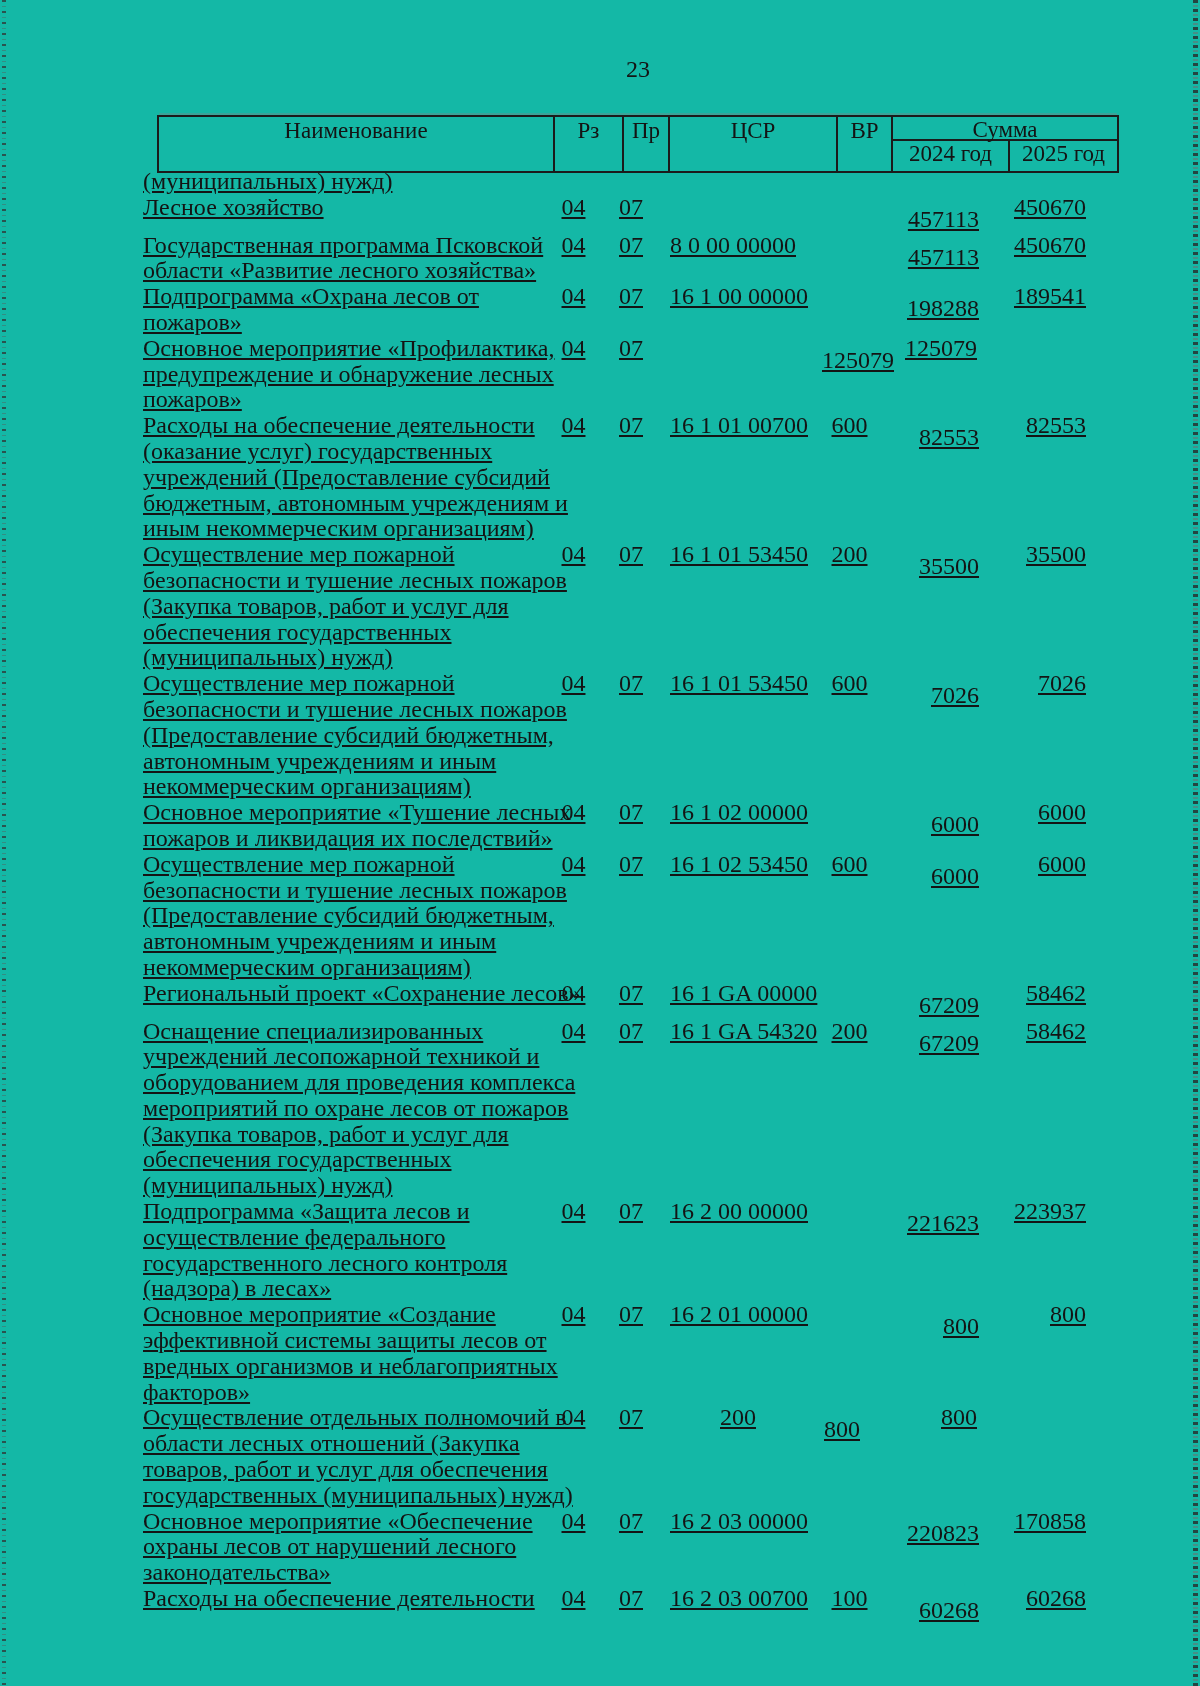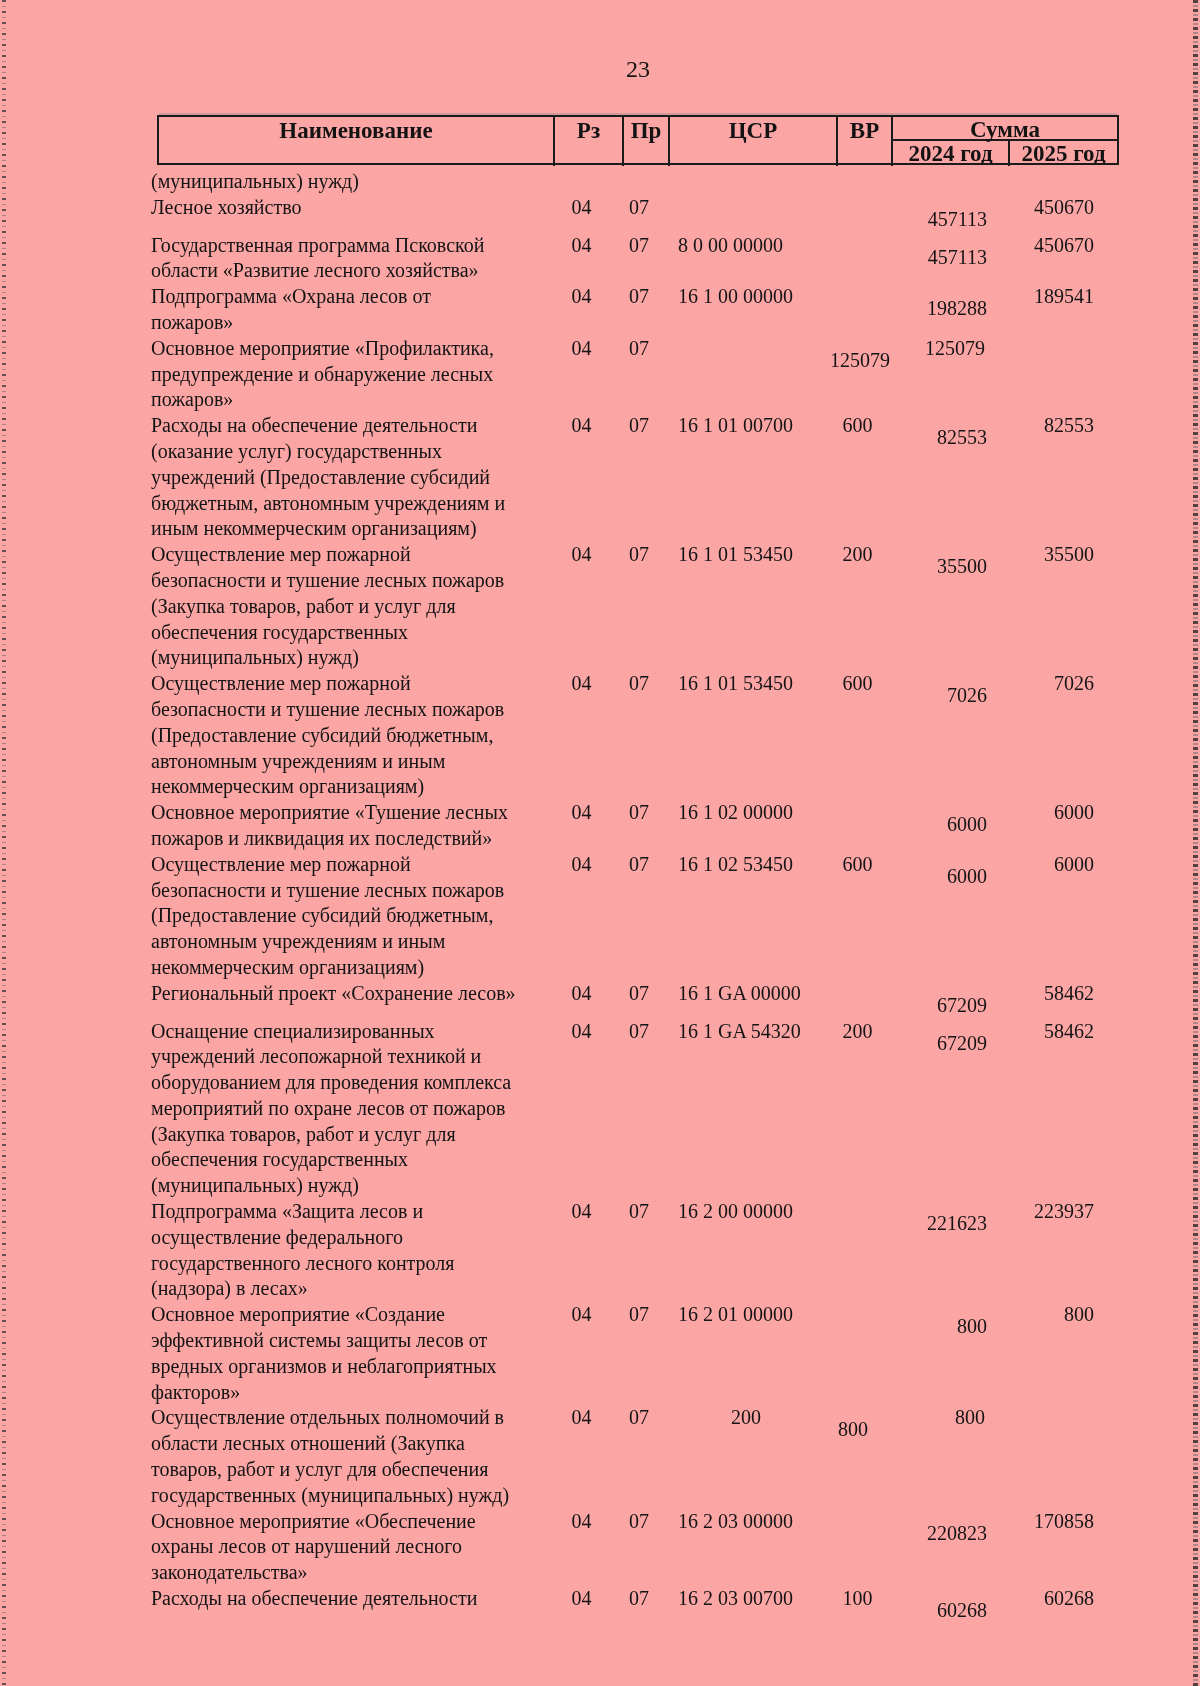--- a/index.html
+++ b/index.html
@@ -1,19 +1,19 @@
 <!DOCTYPE html>
 <html><head>
 <meta charset="utf-8">
 <style>
   html,body{margin:0;padding:0;background:#e8e8e8;}
   .page{
     position:relative;
     width:1200px;height:1686px;
-    background:#fca5a5;
+    background:#14b8a6;
     overflow:hidden;
     font-family:"Liberation Serif","DejaVu Serif",serif;
     color:#141414;
   }
   
   .scan-edge{position:absolute;top:0;bottom:0;pointer-events:none;}
   .scan-edge.left{
     left:2px;width:4px;
     background:repeating-linear-gradient(to bottom,
       rgba(50,50,50,.75) 0 2px, rgba(0,0,0,0) 2px 6px,
@@ -24,46 +24,46 @@
     background:repeating-linear-gradient(to bottom,
       rgba(40,40,40,.8) 0 3px, rgba(0,0,0,0) 3px 5px,
       rgba(110,110,110,.55) 5px 7px, rgba(0,0,0,0) 7px 9px);
   }
   .page-number{
     position:absolute;left:157px;top:56px;width:962px;
     text-align:center;font-size:24px;line-height:26px;
   }
   
   .thead{
-    position:absolute;left:157px;top:115px;width:962px;height:50px;
+    position:absolute;left:157px;top:115px;width:962px;height:58px;
     box-sizing:border-box;border:2px solid #1b1b1b;
     display:grid;grid-template-columns:396px 69px 46px 168px 55px 224px;
-    font-weight:bold;font-size:23px;line-height:25px;
+    font-weight:normal;font-size:23px;line-height:25px;
     box-shadow:0 -4px 0 -2px rgba(130,130,130,.35);
   }
   .th{
     display:flex;justify-content:center;align-items:flex-start;
     border-right:2px solid #1b1b1b;box-sizing:border-box;padding-top:1px;
   }
   .th:last-child{border-right:none;}
   .th-sum{display:flex;flex-direction:column;align-items:stretch;padding:0;}
   .sum-top{
     height:24px;box-sizing:border-box;border-bottom:2px solid #1b1b1b;
     display:flex;justify-content:center;align-items:flex-start;
   }
   .sum-years{flex:1;display:grid;grid-template-columns:117px 107px;}
   .sum-year{
     display:flex;justify-content:center;align-items:flex-start;
     box-sizing:border-box;padding-top:0px;
   }
   .sum-year.y24{border-right:2px solid #1b1b1b;}
   
   .tbody{
-    position:absolute;left:151px;top:169px;width:1010px;
-    font-size:20px;line-height:25.8px;
+    position:absolute;left:143px;top:169px;width:1010px;
+    font-size:24px;line-height:25.8px;text-decoration:underline;
   }
   .trow{display:grid;grid-template-columns:396px 69px 46px 168px 55px 119px 109px;}
   .c{box-sizing:border-box;}
   .c.name{white-space:pre;}
   .c.rz,.c.pr,.c.vr{text-align:center;}
   .c.csr{padding-left:16px;white-space:pre;}
   .c.s24{text-align:right;padding-right:17px;margin-top:12px;}
   .c.s25{text-align:right;padding-right:19px;}
 </style>
 </head>

